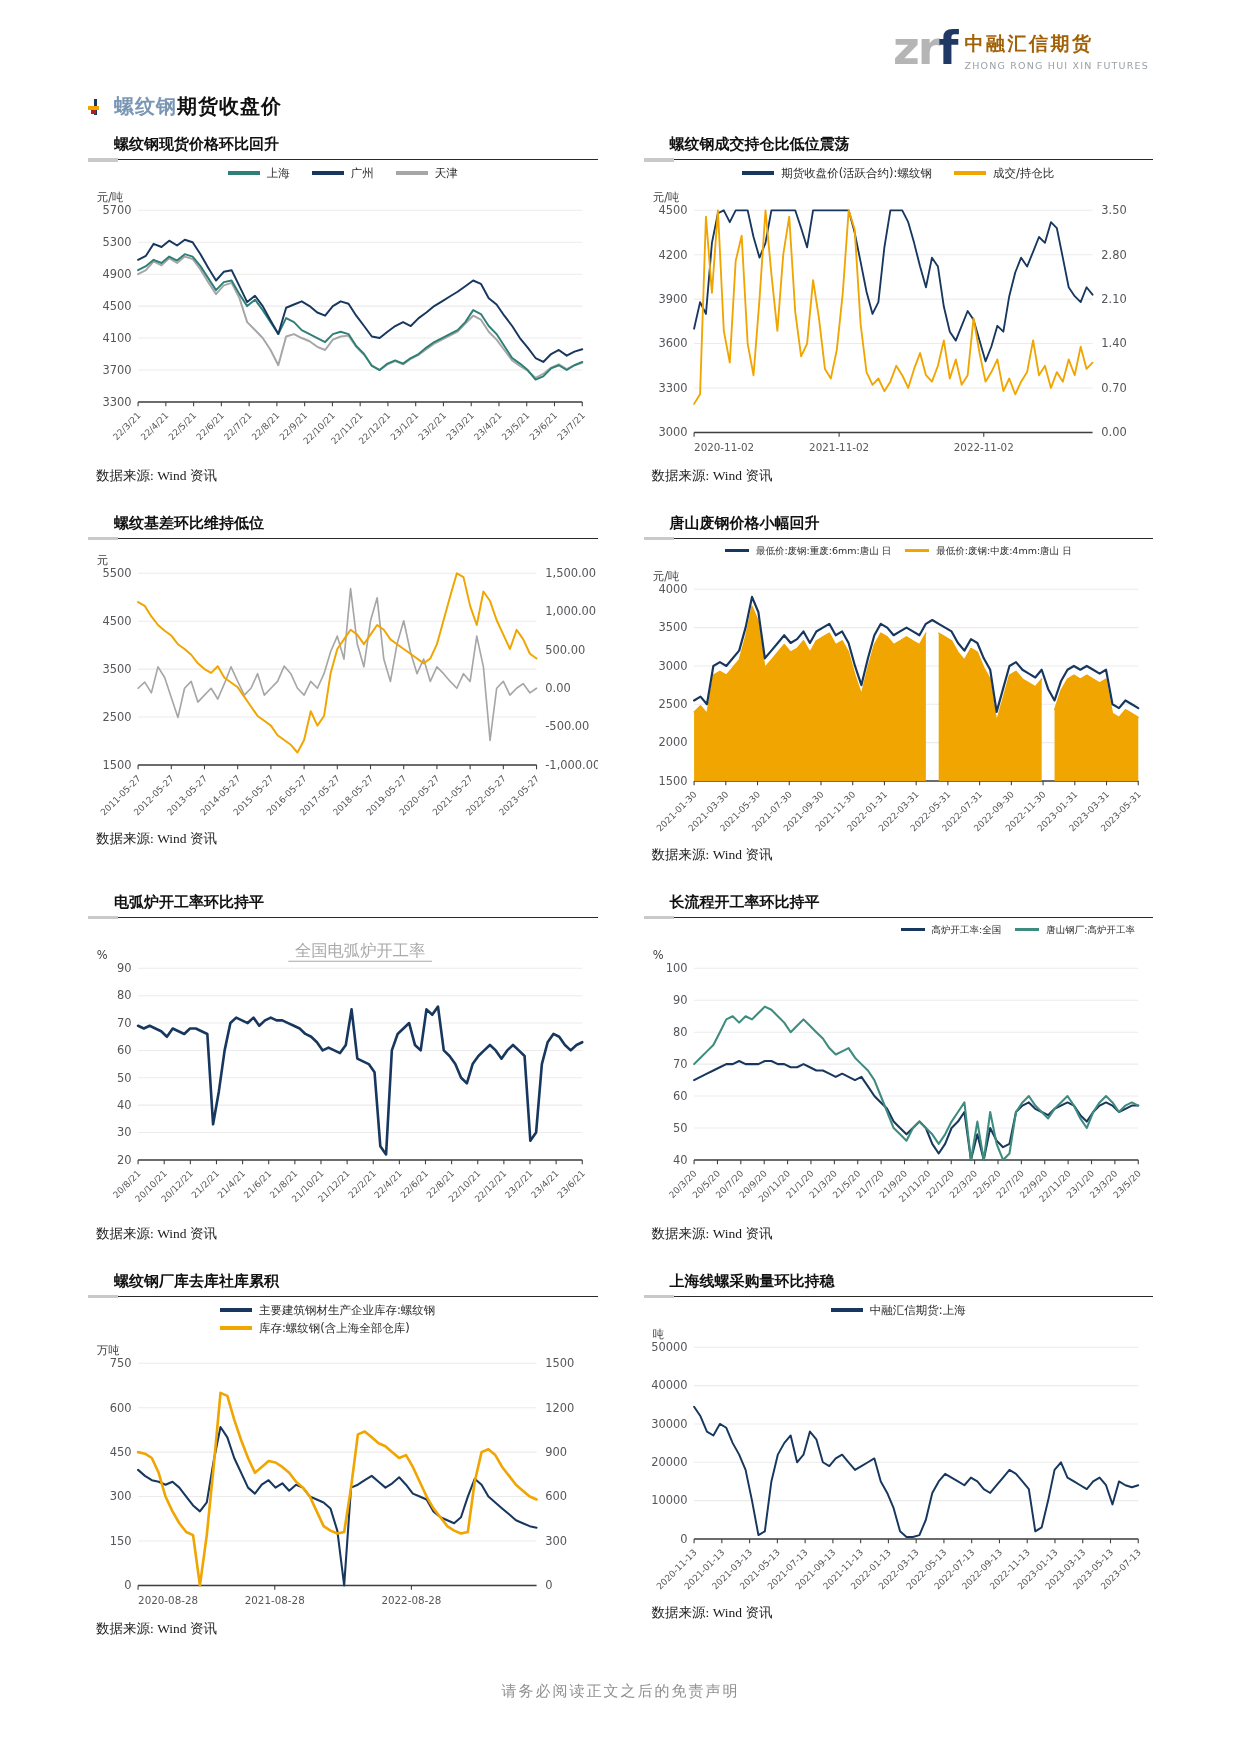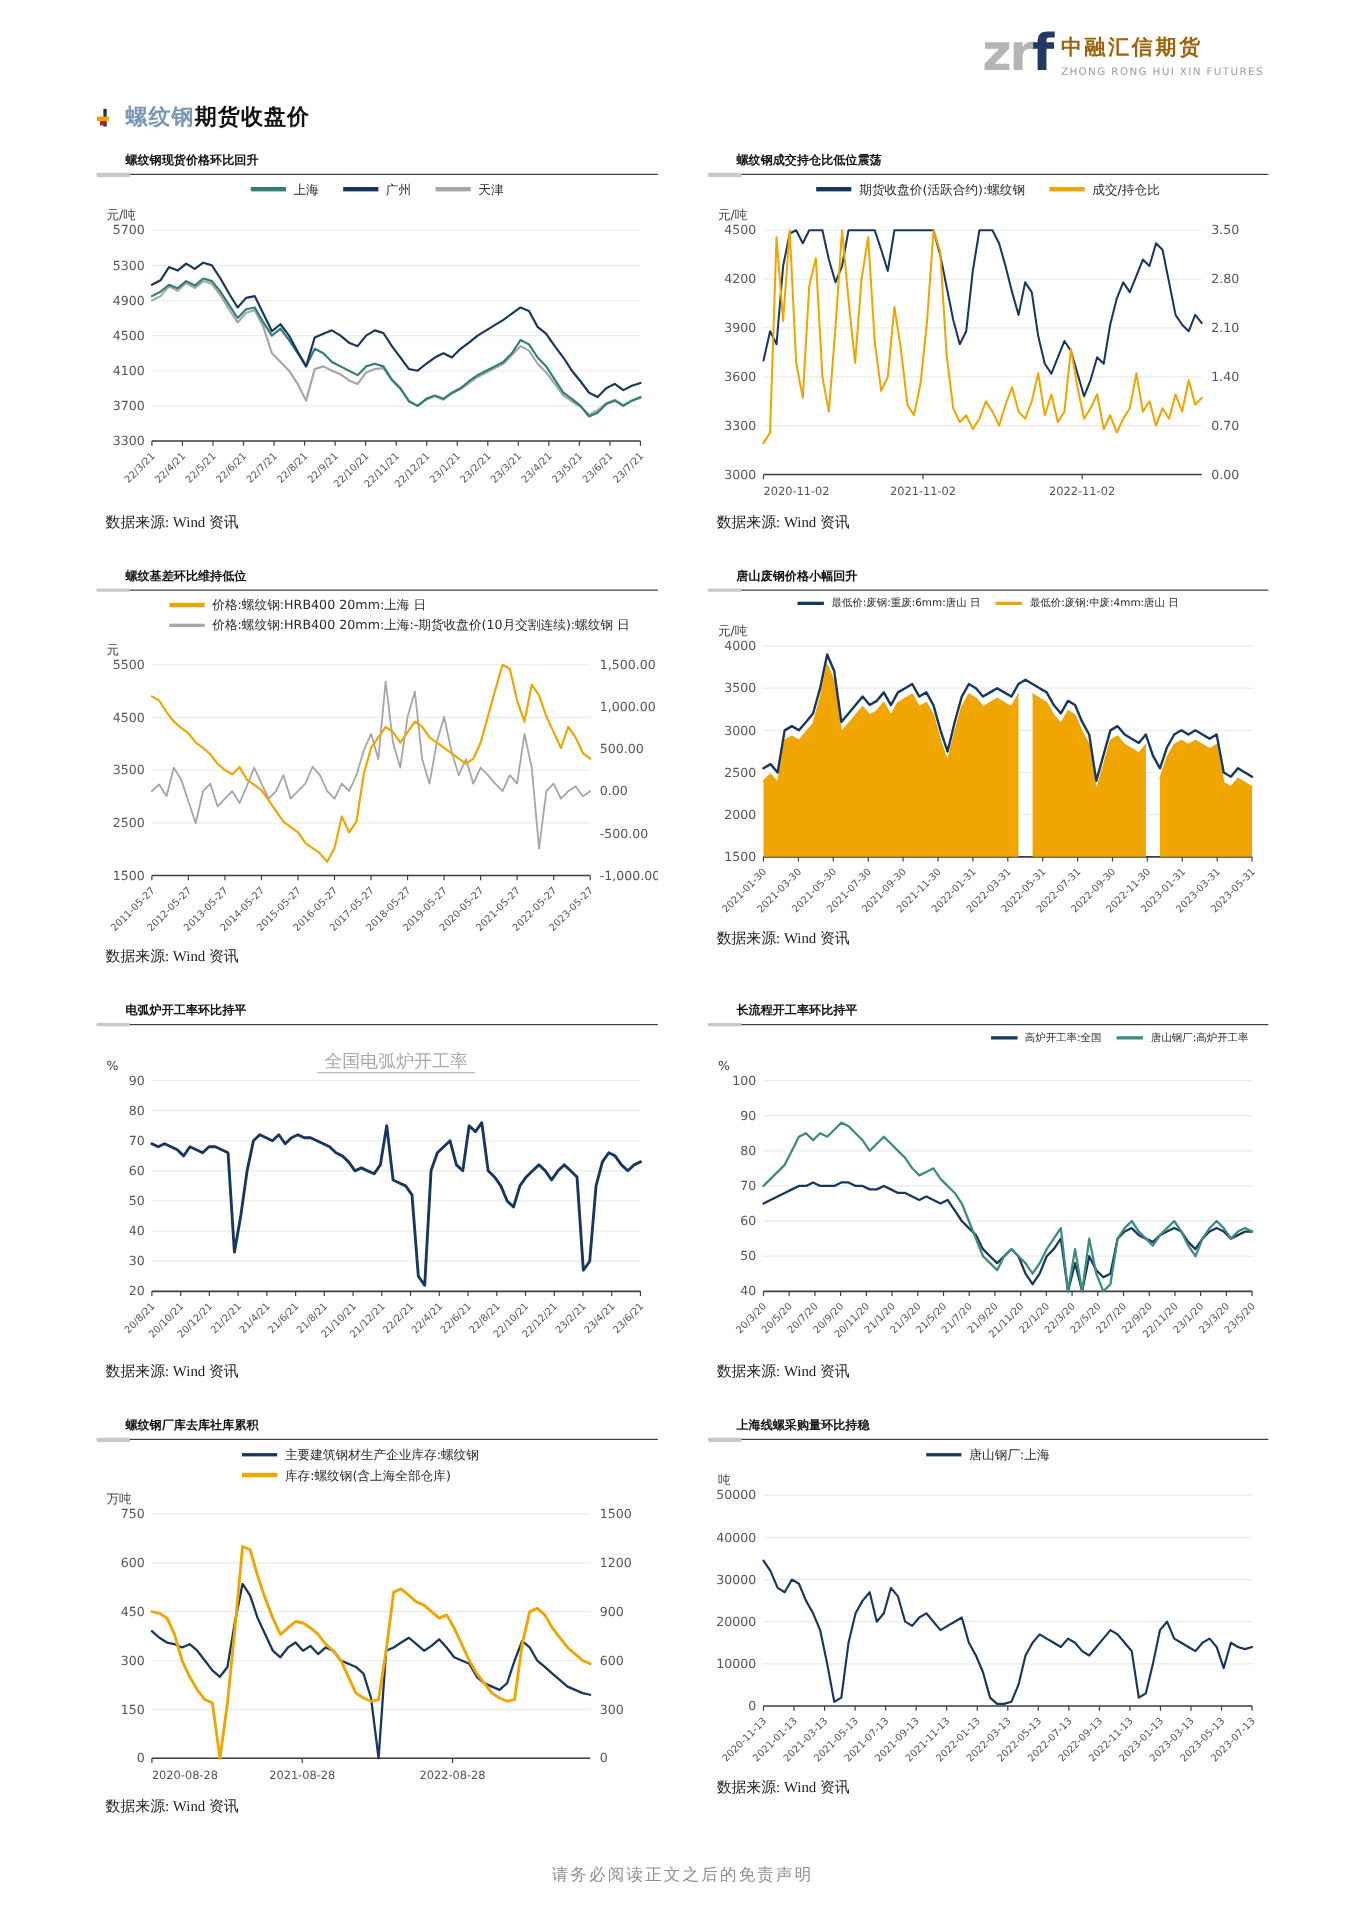--- a/index.html
+++ b/index.html
@@ -19,21 +19,21 @@
   .bullet .vb{position:absolute;left:6px;top:0;width:3px;height:16px;background:#17375e;}
   .bullet .hb{position:absolute;left:0;top:7px;width:11px;height:4px;background:#f0a500;}
   .bullet .rb{position:absolute;left:3px;top:11px;width:5px;height:4px;background:#b02418;}
   .sect h2{margin:0;font-size:20px;letter-spacing:1px;}
   .sect .hl{color:#7a96b5;}
   .sect .rest{color:#111;}
   
   .grid{display:grid;grid-template-columns:1fr 1fr;column-gap:46px;row-gap:10px;padding:4px 88px 0 88px;}
   figure.chart{margin:0 0 18px 0;}
   figcaption{position:relative;border-bottom:1.6px solid #2a2a2a;padding:0 0 5px 0;margin-bottom:6px;}
-  figcaption h3{display:inline-block;margin:0 0 0 26px;font-size:11px;font-weight:bold;color:#111;}
+  figcaption h3{display:inline-block;margin:0 0 0 26px;font-size:15px;font-weight:bold;color:#111;}
   figcaption .accent{position:absolute;left:0;bottom:-2.6px;width:30px;height:3.6px;background:#c9c9c9;}
   
   .legend{display:flex;gap:22px;justify-content:center;align-items:flex-start;flex-wrap:wrap;
           min-height:16px;margin:4px 4px 0 4px;font-size:11.5px;color:#2b2b2b;line-height:1.25;}
   .legend.stack{flex-direction:column;gap:4px;justify-content:flex-start;}
   .legend.pl-sm{padding-left:62px;}
   .legend.pl-md{padding-left:128px;}
   .legend.right{justify-content:flex-end;padding-right:14px;}
   .legend.s{font-size:9.5px;gap:14px;}
   .lg-item{display:flex;align-items:center;gap:7px;max-width:430px;}
@@ -185,30 +185,20 @@
           <line x1="312.082" x2="312.082" y1="230" y2="234" stroke="#3f3f3f" stroke-width="1"></line>
           <text x="312.082" y="247" text-anchor="middle" font-size="9.5" fill="#55565a" font-family="&quot;DejaVu Sans&quot;,sans-serif">2022-11-02</text>
           <polyline points="46.0,134.8 51.5,110.3 56.9,121.2 62.4,55.9 67.9,28.7 73.3,26.0 78.8,36.9 84.2,26.0 89.7,26.0 95.2,26.0 100.6,50.5 106.1,69.5 111.6,55.9 117.0,26.0 122.5,26.0 127.9,26.0 133.4,26.0 138.9,26.0 144.3,42.3 149.8,60.0 155.3,26.0 160.7,26.0 166.2,26.0 171.6,26.0 177.1,26.0 182.6,26.0 188.0,26.0 193.5,46.4 199.0,73.6 204.4,100.8 209.9,121.2 215.3,110.3 220.8,60.0 226.3,26.0 231.7,26.0 237.2,26.0 242.7,36.9 248.1,55.9 253.6,77.7 259.0,96.7 264.5,69.5 270.0,77.7 275.4,114.4 280.9,137.5 286.4,145.7 291.8,132.1 297.3,118.5 302.7,126.6 308.2,145.7 313.7,164.7 319.1,151.1 324.6,132.1 330.1,137.5 335.5,104.9 341.0,83.1 346.4,69.5 351.9,77.7 357.4,64.1 362.8,50.5 368.3,55.9 373.8,36.9 379.2,42.3 384.7,69.5 390.1,96.7 395.6,104.9 401.1,110.3 406.5,96.7 412.0,103.5" fill="none" stroke="#17375e" stroke-width="1.7" stroke-linejoin="round" stroke-linecap="round"></polyline>
           <polyline points="46.0,203.8 51.5,195.0 56.9,31.8 62.4,101.8 67.9,26.0 73.3,136.7 78.8,165.9 84.2,72.6 89.7,49.3 95.2,148.4 100.6,177.5 106.1,107.6 111.6,26.0 117.0,84.3 122.5,136.7 127.9,66.8 133.4,31.8 138.9,119.3 144.3,160.1 149.8,148.4 155.3,90.1 160.7,125.1 166.2,171.7 171.6,180.5 177.1,154.2 182.6,101.8 188.0,26.0 193.5,43.5 199.0,130.9 204.4,174.6 209.9,186.3 215.3,180.5 220.8,192.1 226.3,183.4 231.7,168.8 237.2,177.5 242.7,189.2 248.1,171.7 253.6,157.1 259.0,177.5 264.5,183.4 270.0,168.8 275.4,145.5 280.9,180.5 286.4,163.0 291.8,186.3 297.3,177.5 302.7,125.1 308.2,157.1 313.7,183.4 319.1,174.6 324.6,163.0 330.1,192.1 335.5,180.5 341.0,195.0 346.4,183.4 351.9,174.6 357.4,145.5 362.8,177.5 368.3,168.8 373.8,189.2 379.2,174.6 384.7,183.4 390.1,163.0 395.6,177.5 401.1,151.3 406.5,171.7 412.0,165.9" fill="none" stroke="#f0a500" stroke-width="1.7" stroke-linejoin="round" stroke-linecap="round"></polyline>
         </svg>
       <div class="src">数据来源: Wind 资讯</div>
     </figure>
 
     <figure class="chart">
       <figcaption><span class="accent"></span><h3>螺纹基差环比维持低位</h3></figcaption>
-      <div class="legend stack pl-sm">
-          <span class="lg-item">
-            <span class="sw" style="background: rgb(240, 165, 0);"></span>
-            <span>价格:螺纹钢:HRB400 20mm:上海 日</span>
-          </span>
-          <span class="lg-item">
-            <span class="sw" style="background: rgb(166, 166, 166);"></span>
-            <span>价格:螺纹钢:HRB400 20mm:上海:-期货收盘价(10月交割连续):螺纹钢 日</span>
-          </span>
-        </div>
       <svg class="plot" viewBox="0 0 468 258">
           <line x1="46" x2="412" y1="26" y2="26" stroke="#ebebeb" stroke-width="1"></line>
           <text x="40" y="29.5" text-anchor="end" font-size="10.5" fill="#55565a" font-family="&quot;DejaVu Sans&quot;,sans-serif">5500</text>
           <line x1="46" x2="412" y1="70" y2="70" stroke="#ebebeb" stroke-width="1"></line>
           <text x="40" y="73.5" text-anchor="end" font-size="10.5" fill="#55565a" font-family="&quot;DejaVu Sans&quot;,sans-serif">4500</text>
           <line x1="46" x2="412" y1="114" y2="114" stroke="#ebebeb" stroke-width="1"></line>
           <text x="40" y="117.5" text-anchor="end" font-size="10.5" fill="#55565a" font-family="&quot;DejaVu Sans&quot;,sans-serif">3500</text>
           <line x1="46" x2="412" y1="158" y2="158" stroke="#ebebeb" stroke-width="1"></line>
           <text x="40" y="161.5" text-anchor="end" font-size="10.5" fill="#55565a" font-family="&quot;DejaVu Sans&quot;,sans-serif">2500</text>
           <line x1="46" x2="412" y1="202" y2="202" stroke="#ebebeb" stroke-width="1"></line>
@@ -504,21 +494,21 @@
           <polyline points="46.0,107.6 52.3,109.0 58.6,113.0 64.9,126.6 71.2,148.4 77.6,162.0 83.9,172.9 90.2,181.0 96.5,183.8 102.8,230.0 109.1,183.8 115.4,121.2 121.7,53.2 128.0,55.9 134.3,77.7 140.7,96.7 147.0,113.0 153.3,126.6 159.6,121.2 165.9,115.8 172.2,117.1 178.5,121.2 184.8,126.6 191.1,134.8 197.4,140.2 203.8,148.4 210.1,162.0 216.4,175.6 222.7,179.7 229.0,182.4 235.3,181.0 241.6,140.2 247.9,91.3 254.2,88.6 260.6,94.0 266.9,99.4 273.2,102.2 279.5,107.6 285.8,113.0 292.1,110.3 298.4,121.2 304.7,134.8 311.0,148.4 317.3,159.3 323.7,167.4 330.0,175.6 336.3,179.7 342.6,182.4 348.9,181.0 355.2,134.8 361.5,107.6 367.8,104.9 374.1,110.3 380.4,121.2 386.8,129.4 393.1,137.5 399.4,143.0 405.7,148.4 412.0,151.1" fill="none" stroke="#f0a500" stroke-width="2.4" stroke-linejoin="round" stroke-linecap="round"></polyline>
         </svg>
       <div class="src">数据来源: Wind 资讯</div>
     </figure>
 
     <figure class="chart">
       <figcaption><span class="accent"></span><h3>上海线螺采购量环比持稳</h3></figcaption>
       <div class="legend">
           <span class="lg-item">
             <span class="sw" style="background: rgb(23, 55, 94);"></span>
-            <span>唐山钢厂:上海</span>
+            <span>中融汇信期货:上海</span>
           </span>
         </div>
       <svg class="plot" viewBox="0 0 468 258">
           <line x1="46" x2="454" y1="26" y2="26" stroke="#ebebeb" stroke-width="1"></line>
           <text x="40" y="29.5" text-anchor="end" font-size="10.5" fill="#55565a" font-family="&quot;DejaVu Sans&quot;,sans-serif">50000</text>
           <line x1="46" x2="454" y1="61.19999999999999" y2="61.19999999999999" stroke="#ebebeb" stroke-width="1"></line>
           <text x="40" y="64.69999999999999" text-anchor="end" font-size="10.5" fill="#55565a" font-family="&quot;DejaVu Sans&quot;,sans-serif">40000</text>
           <line x1="46" x2="454" y1="96.4" y2="96.4" stroke="#ebebeb" stroke-width="1"></line>
           <text x="40" y="99.9" text-anchor="end" font-size="10.5" fill="#55565a" font-family="&quot;DejaVu Sans&quot;,sans-serif">30000</text>
           <line x1="46" x2="454" y1="131.6" y2="131.6" stroke="#ebebeb" stroke-width="1"></line>

